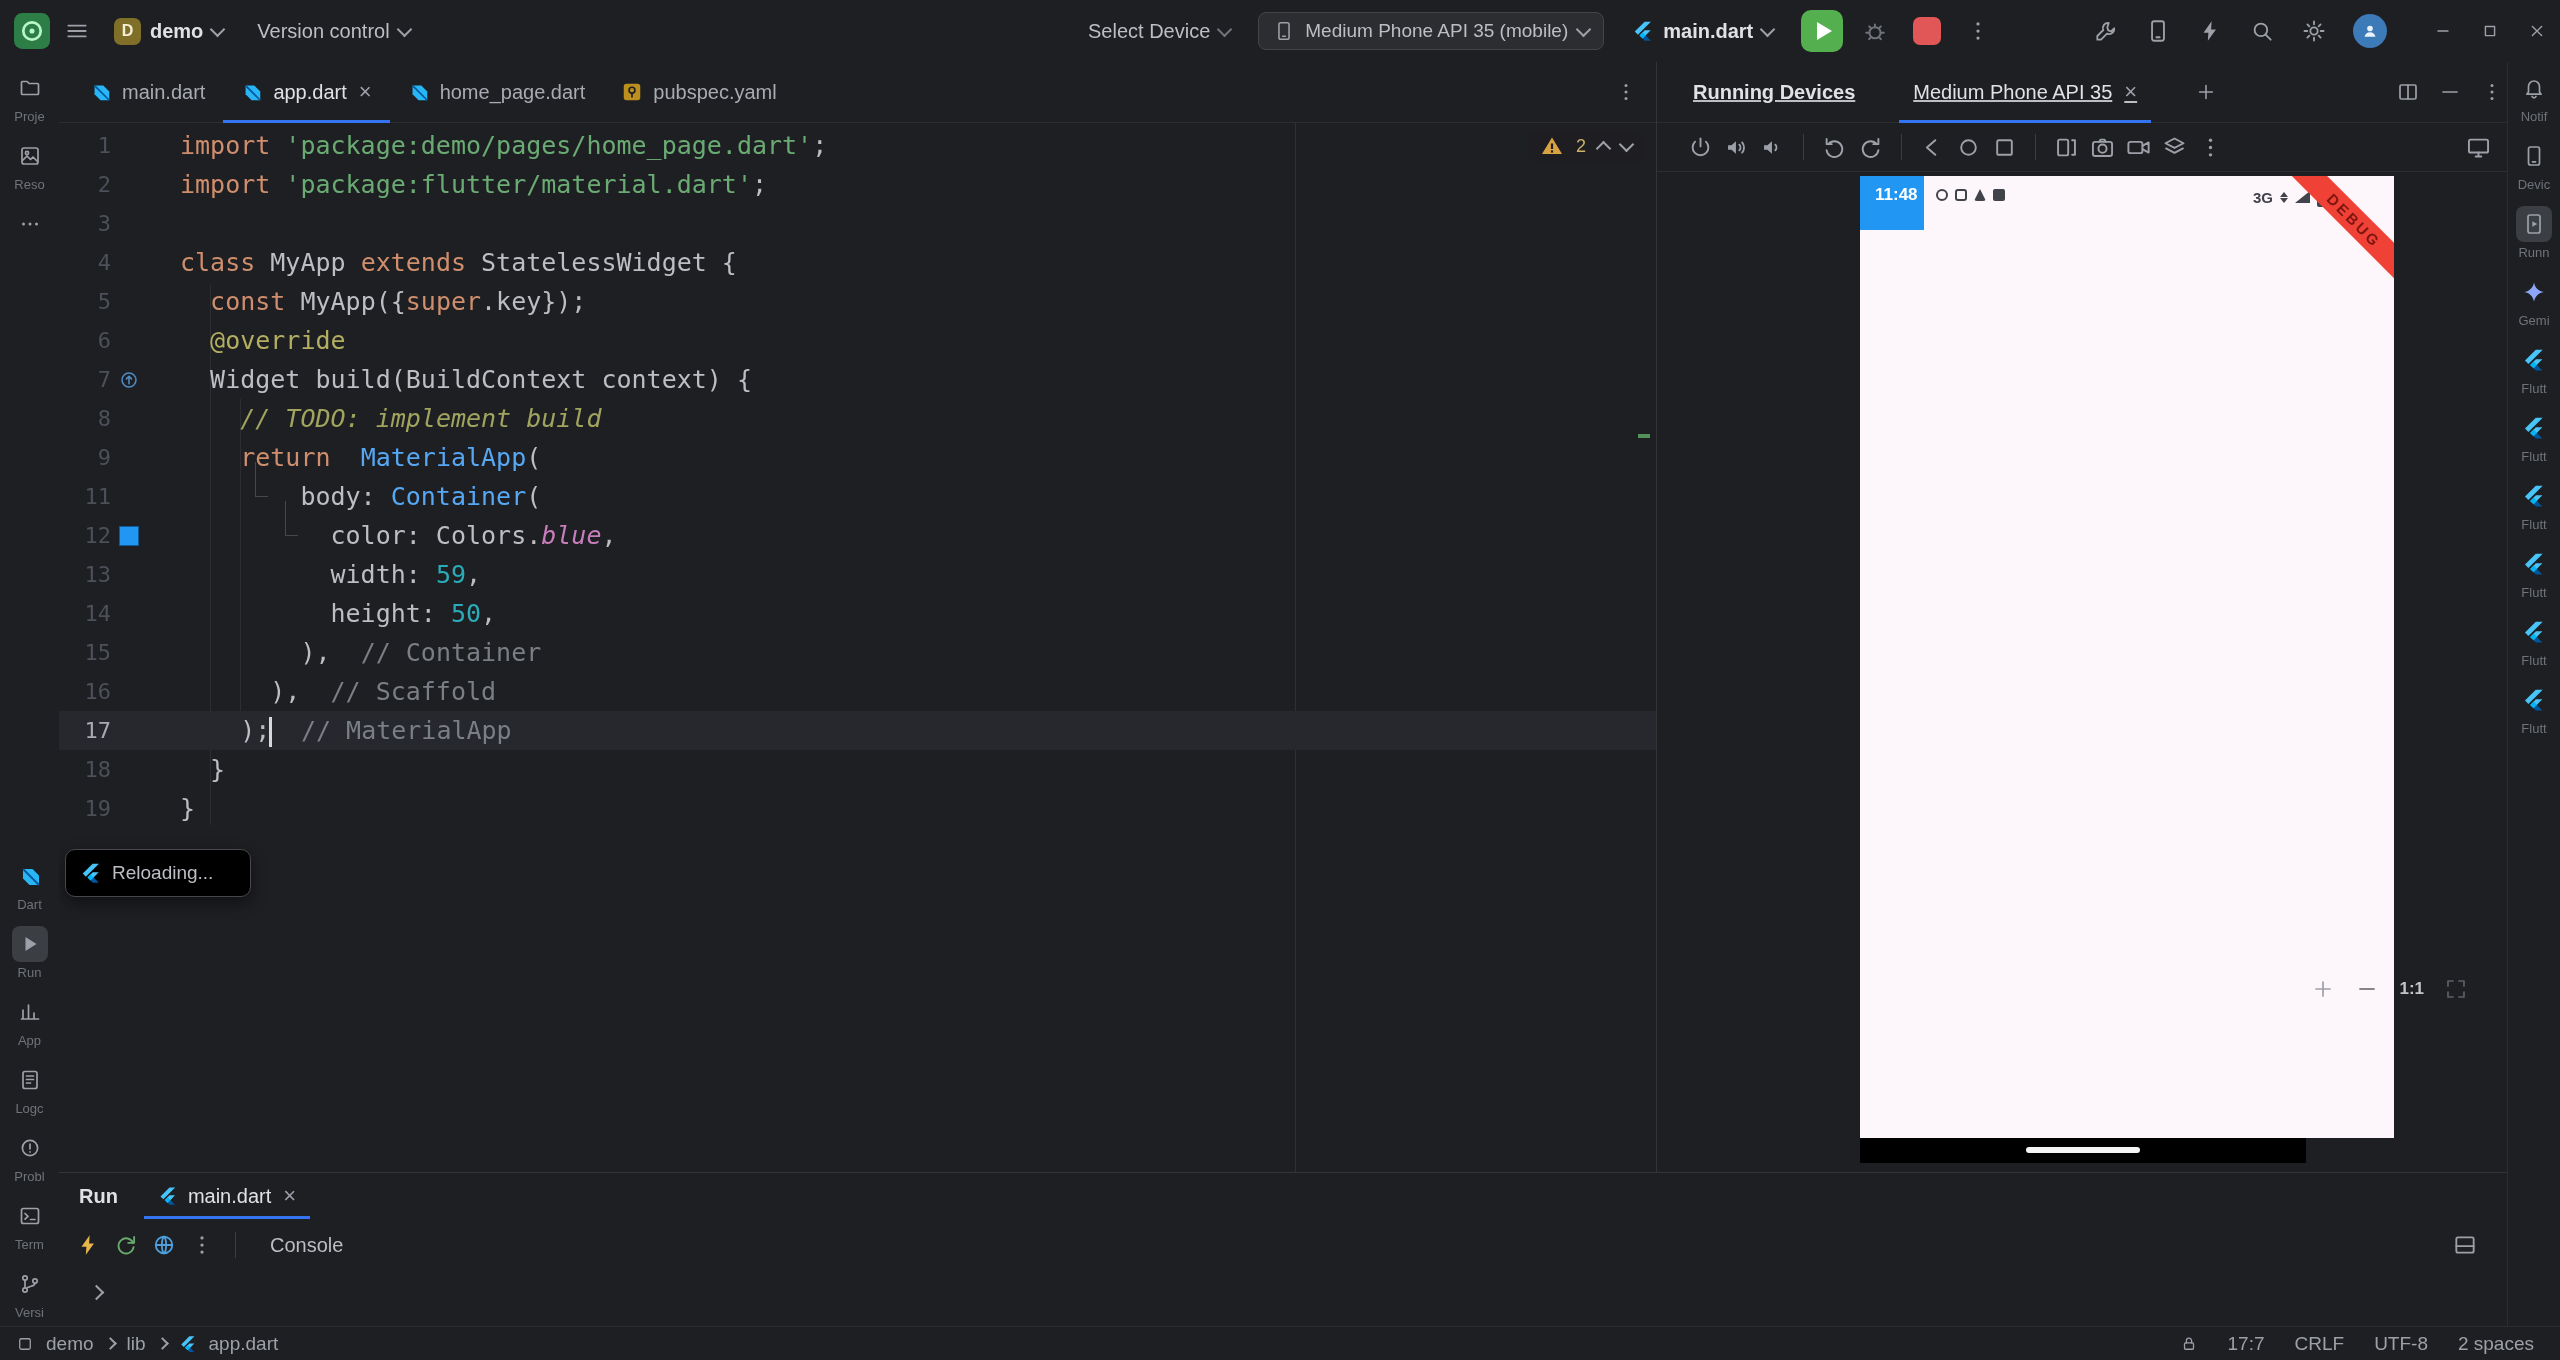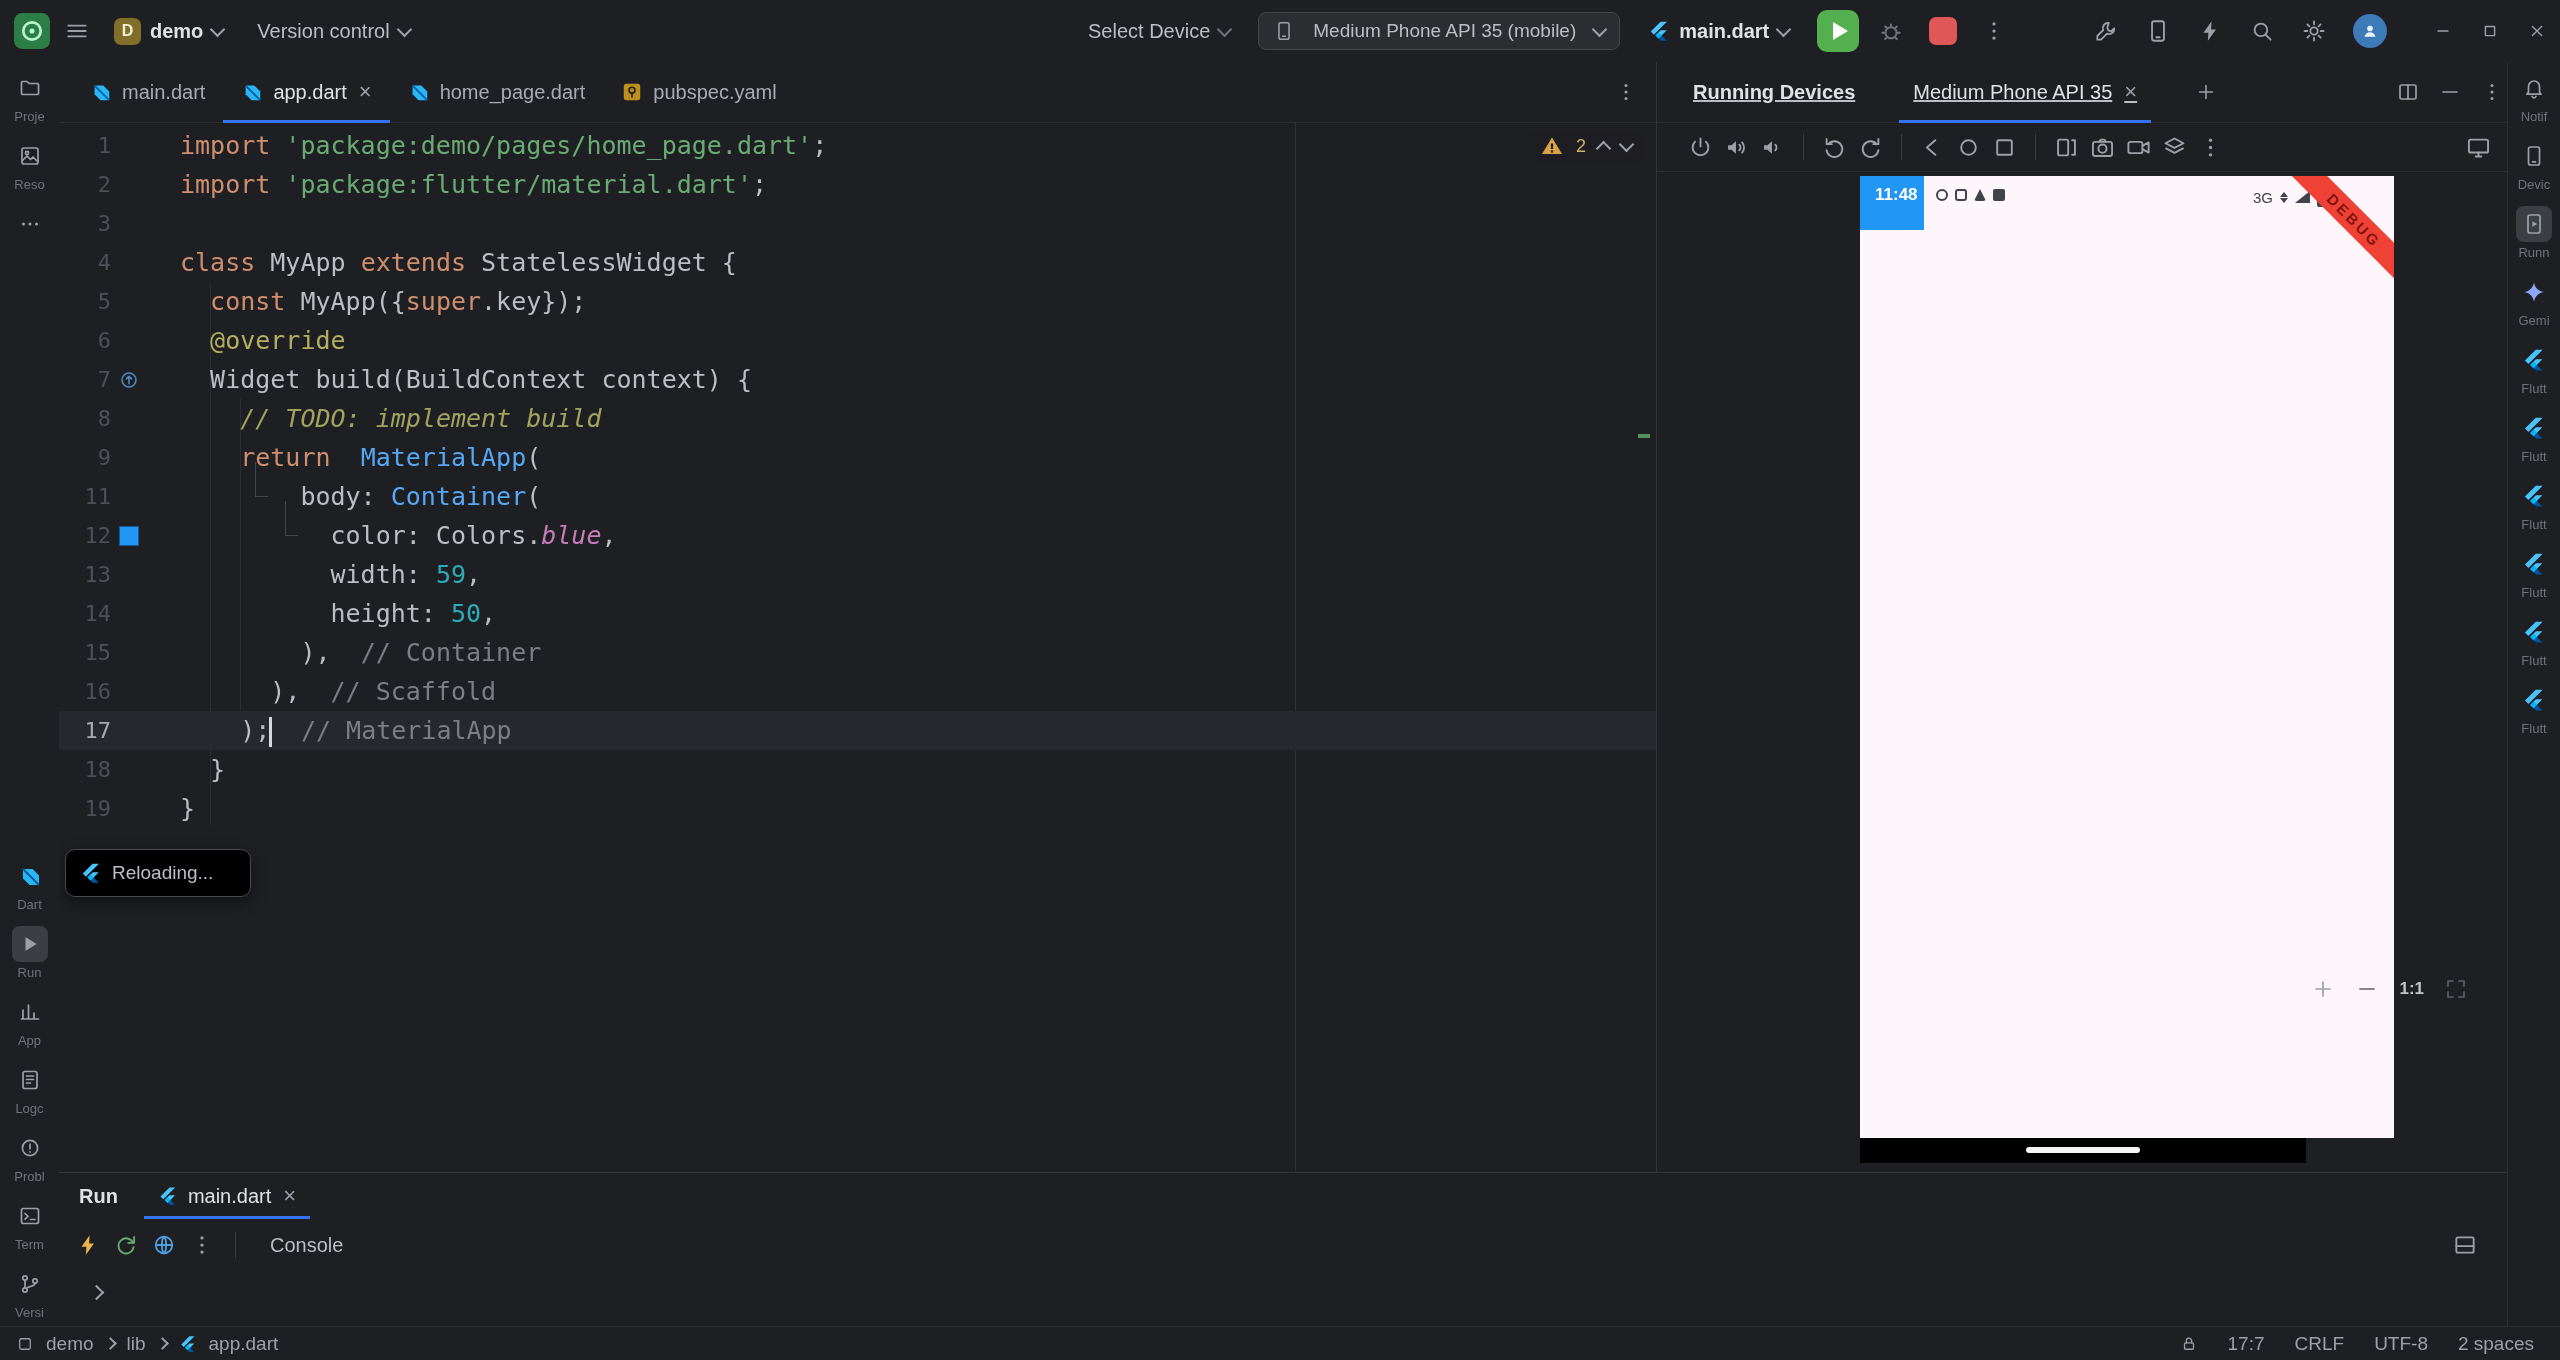--- a/index.html
+++ b/index.html
@@ -22,21 +22,21 @@
 
   
   .titlebar{position:absolute;left:0;top:0;right:0;height:62px;background:#1e1f22;
       border-bottom:1px solid #2b2d30;display:flex;align-items:center;}
   .tb-left{display:flex;align-items:center;gap:14px;padding-left:14px;}
   .chip{display:flex;align-items:center;gap:9px;font-size:20px;color:#bcbec4;padding:6px 10px;border-radius:8px;}
   .chip .strong{color:#dfe1e5;font-weight:600;}
   .pletter{width:27px;height:27px;border-radius:7px;background:#806f28;color:#f5efd8;font-size:16px;
       font-weight:700;display:flex;align-items:center;justify-content:center;}
   .tb-center{position:absolute;left:1078px;top:0;height:62px;display:flex;align-items:center;gap:18px;}
-  .combo{display:flex;align-items:center;gap:18px;border:1px solid #43454a;background:#2b2d30;
+  .combo{display:flex;align-items:center;gap:10px;border:1px solid #43454a;background:#2b2d30;
       border-radius:8px;padding:7px 14px;font-size:19px;color:#bcbec4;}
   .runbtn{width:42px;height:42px;border-radius:10px;background:#54b04e;display:flex;align-items:center;justify-content:center;}
   .tri{width:0;height:0;border-left:15px solid #fff;border-top:9px solid transparent;border-bottom:9px solid transparent;margin-left:4px;}
   .stopwrap{width:40px;height:40px;display:flex;align-items:center;justify-content:center;}
   .stopsq{width:28px;height:28px;border-radius:7px;background:#e15656;display:block;}
   .tb-right{position:absolute;right:0;top:0;height:62px;display:flex;align-items:center;gap:26px;}
   .avatar{width:34px;height:34px;border-radius:50%;background:#3d7ab8;display:flex;align-items:center;justify-content:center;}
   .avatar .ic{color:#eaf2fa}
   .winbtns{display:flex;margin-left:6px;gap:0;}
   .winbtn{width:47px;height:62px;display:flex;align-items:center;justify-content:center;color:#bcbec4;}
@@ -102,21 +102,21 @@
   .dp-tools .ic{width:27px;height:27px;}
   .screen{position:absolute;left:203px;top:114px;width:534px;height:962px;background:#fdf6fb;overflow:hidden;}
   .bluebox{position:absolute;left:0;top:0;width:64px;height:54px;background:#2196f3;z-index:1;}
   .scr-time{position:absolute;left:15px;top:9px;color:#fff;font-size:17px;font-weight:600;z-index:3;}
   .notifs{position:absolute;left:76px;top:13px;display:flex;gap:7px;z-index:2;}
   .ni{width:12px;height:12px;border:2px solid #41434a;border-radius:3px;box-sizing:border-box;}
   .ni.r{border-radius:50%;}
   .ni.f{background:#41434a;border:none;clip-path:polygon(50% 0,100% 100%,0 100%);}
   .ni.b{background:#41434a;border:none;border-radius:2px;}
   .scr-right{position:absolute;right:66px;top:11px;display:flex;align-items:center;gap:7px;z-index:2;
-      color:#41434a;font-size:15px;font-weight:400;}
+      color:#41434a;font-size:15px;font-weight:700;}
   .updown{display:flex;flex-direction:column;gap:1px;}
   .updown i{width:0;height:0;border-left:4px solid transparent;border-right:4px solid transparent;display:block;}
   .updown .u{border-bottom:5px solid #41434a;}
   .updown .dn{border-top:5px solid #41434a;}
   .wedge{width:15px;height:12px;background:#41434a;clip-path:polygon(100% 0,100% 100%,0 100%);}
   .batt{width:11px;height:18px;background:#41434a;border-radius:2px;position:relative;margin-top:2px;}
   .batt::before{content:'';position:absolute;top:-3px;left:3px;width:5px;height:3px;background:#41434a;}
   .banner{position:absolute;top:32px;right:-55px;width:190px;transform:rotate(45deg);background:#ef4136;
       padding:4px 0;text-align:center;z-index:4;color:#7e1410;font-weight:700;font-size:15px;letter-spacing:3px;}
   .navbar{position:absolute;left:203px;top:1076px;width:446px;height:25px;background:#000;}

